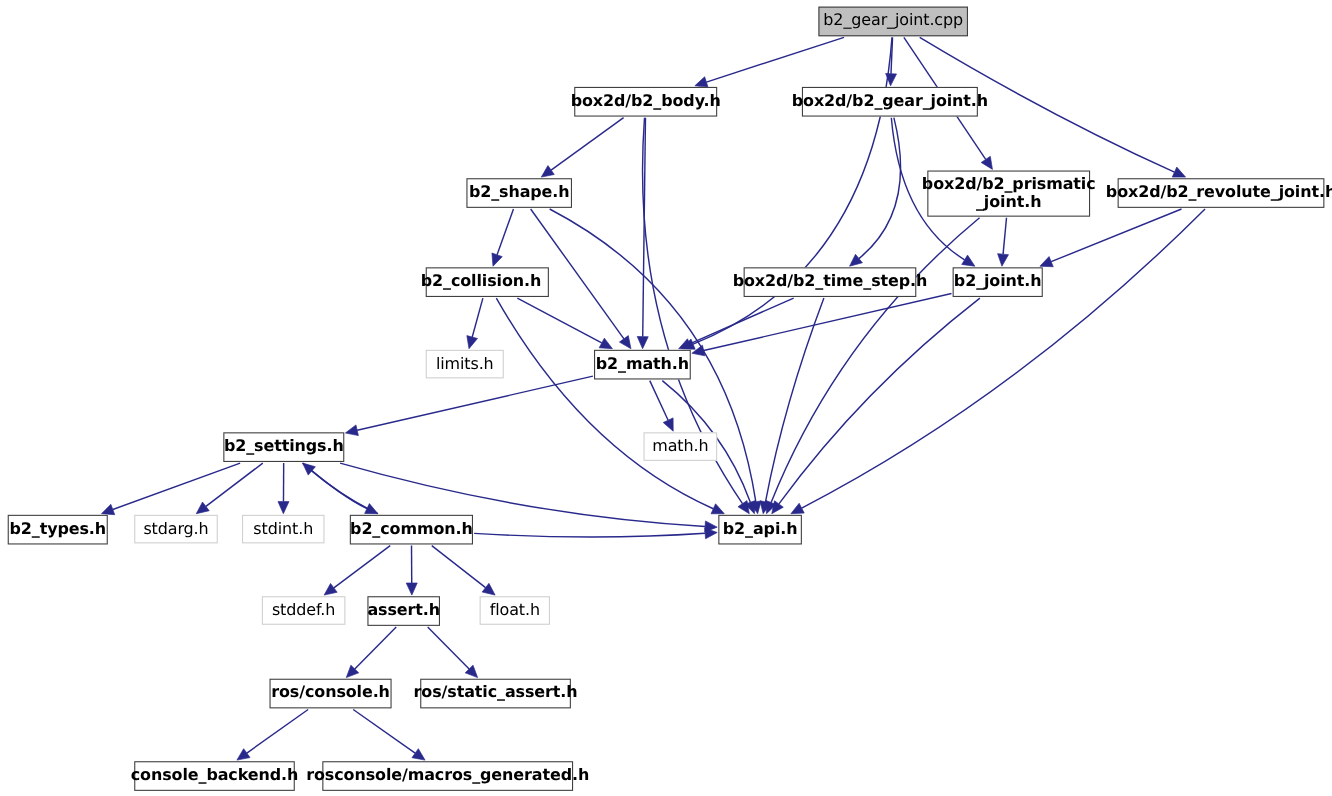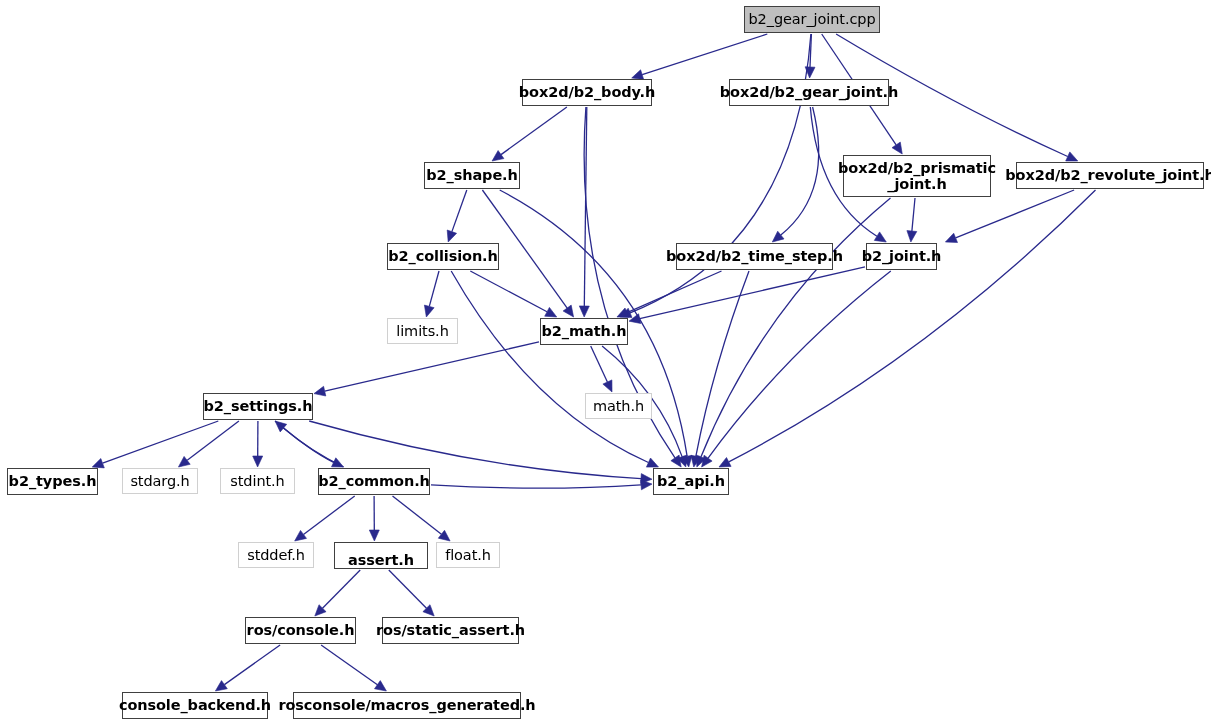--- a/index.html
+++ b/index.html
@@ -149,33 +149,33 @@
       <polygon class="arrow-head" points="386.41,691 374.5,688.8 380.3,680.6"></polygon>
     </svg>
   <div id="nodes-layer">
       <div class="gnode root" style="left: 744px; top: 6px; width: 136px; height: 27px;"><span class="lbl">b2_gear_joint.cpp</span></div>
       <div class="gnode solid" style="left: 522px; top: 79px; width: 130px; height: 27px;"><span class="lbl">box2d/b2_body.h</span></div>
       <div class="gnode solid" style="left: 729px; top: 79px; width: 160px; height: 27px;"><span class="lbl">box2d/b2_gear_joint.h</span></div>
       <div class="gnode solid" style="left: 843px; top: 155px; width: 148px; height: 42px;"><span class="lbl">box2d/b2_prismatic
 _joint.h</span></div>
       <div class="gnode solid" style="left: 1016px; top: 162px; width: 188px; height: 27px;"><span class="lbl">box2d/b2_revolute_joint.h</span></div>
       <div class="gnode solid" style="left: 424px; top: 162px; width: 96px; height: 27px;"><span class="lbl">b2_shape.h</span></div>
-      <div class="gnode solid" style="left: 387px; top: 243px; width: 112px; height: 27px;"><span class="lbl">b2_collision.h</span></div>
+      <div class="gnode solid" style="left: 387px; top: 243px; width: 112px; height: 27px; justify-content: flex-end;"><span class="lbl">b2_collision.h</span></div>
       <div class="gnode solid" style="left: 676px; top: 243px; width: 157px; height: 27px; justify-content: center;"><span class="lbl">box2d/b2_time_step.h</span></div>
-      <div class="gnode solid" style="left: 866px; top: 243px; width: 71px; height: 27px;"><span class="lbl">b2_joint.h</span></div>
+      <div class="gnode solid" style="left: 866px; top: 243px; width: 82px; height: 27px;"><span class="lbl">b2_joint.h</span></div>
       <div class="gnode light" style="left: 387px; top: 318px; width: 71px; height: 26px;"><span class="lbl">limits.h</span></div>
       <div class="gnode solid" style="left: 540px; top: 318px; width: 88px; height: 27px;"><span class="lbl">b2_math.h</span></div>
       <div class="gnode light" style="left: 585px; top: 393px; width: 67px; height: 26px;"><span class="lbl">math.h</span></div>
       <div class="gnode solid" style="left: 203px; top: 393px; width: 110px; height: 27px;"><span class="lbl">b2_settings.h</span></div>
       <div class="gnode solid" style="left: 7px; top: 468px; width: 91px; height: 27px; text-align: center;"><span class="lbl">b2_types.h</span></div>
       <div class="gnode light" style="left: 122px; top: 468px; width: 76px; height: 26px;"><span class="lbl">stdarg.h</span></div>
       <div class="gnode light" style="left: 220px; top: 468px; width: 75px; height: 26px;"><span class="lbl">stdint.h</span></div>
       <div class="gnode solid" style="left: 318px; top: 468px; width: 112px; height: 27px;"><span class="lbl">b2_common.h</span></div>
       <div class="gnode solid" style="left: 653px; top: 468px; width: 76px; height: 27px;"><span class="lbl">b2_api.h</span></div>
       <div class="gnode light" style="left: 238px; top: 542px; width: 76px; height: 26px;"><span class="lbl">stddef.h</span></div>
-      <div class="gnode solid" style="left: 334px; top: 542px; width: 94px; height: 27px; align-items: flex-end;"><span class="lbl">assert.h</span></div>
+      <div class="gnode solid" style="left: 334px; top: 542px; width: 66px; height: 27px;"><span class="lbl">assert.h</span></div>
       <div class="gnode light" style="left: 436px; top: 542px; width: 64px; height: 26px;"><span class="lbl">float.h</span></div>
       <div class="gnode solid" style="left: 245px; top: 617px; width: 111px; height: 27px;"><span class="lbl">ros/console.h</span></div>
       <div class="gnode solid" style="left: 382px; top: 617px; width: 137px; height: 27px;"><span class="lbl">ros/static_assert.h</span></div>
       <div class="gnode solid" style="left: 122px; top: 692px; width: 146px; height: 27px;"><span class="lbl">console_backend.h</span></div>
       <div class="gnode solid" style="left: 293px; top: 692px; width: 228px; height: 27px;"><span class="lbl">rosconsole/macros_generated.h</span></div>
     </div>
 </div>
 
 </body></html>

